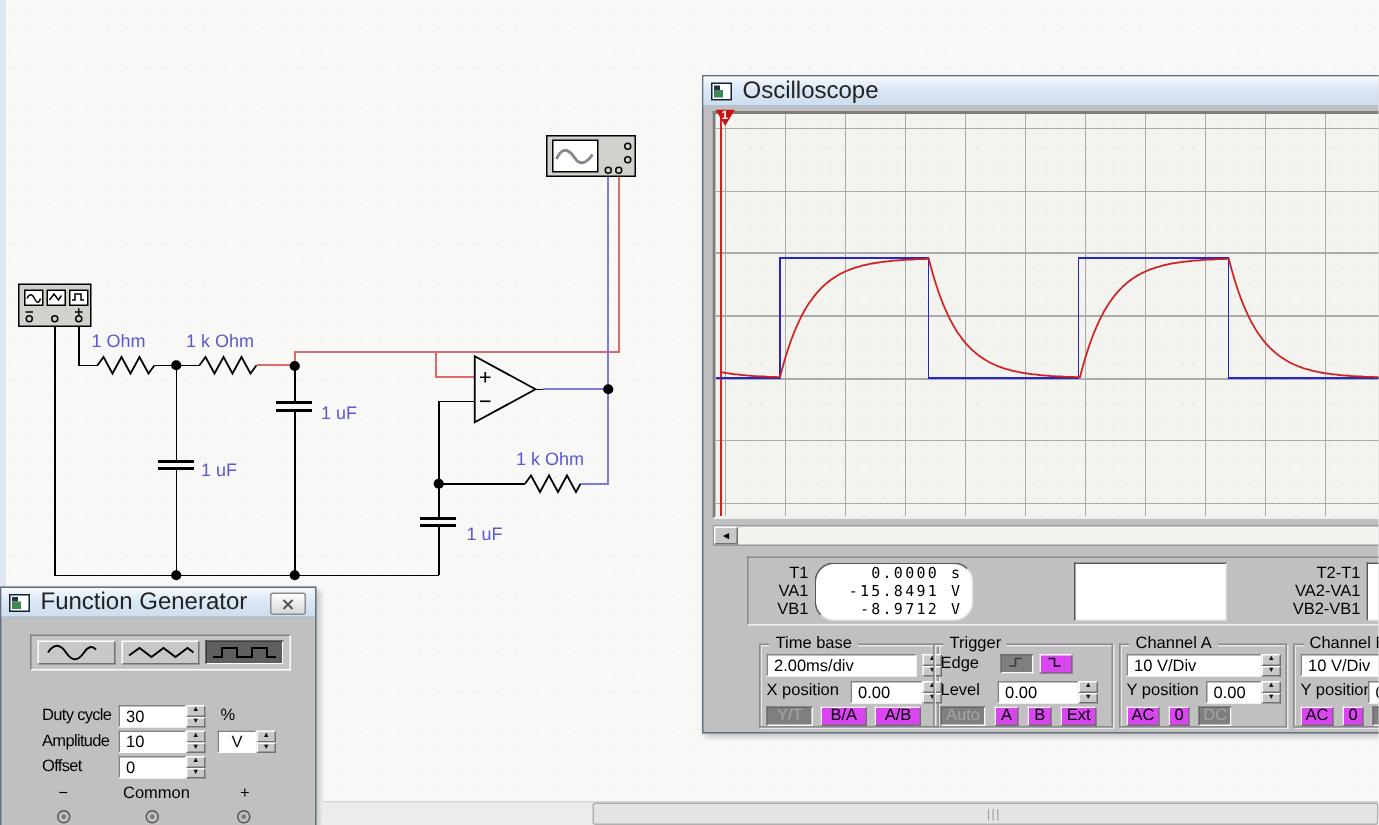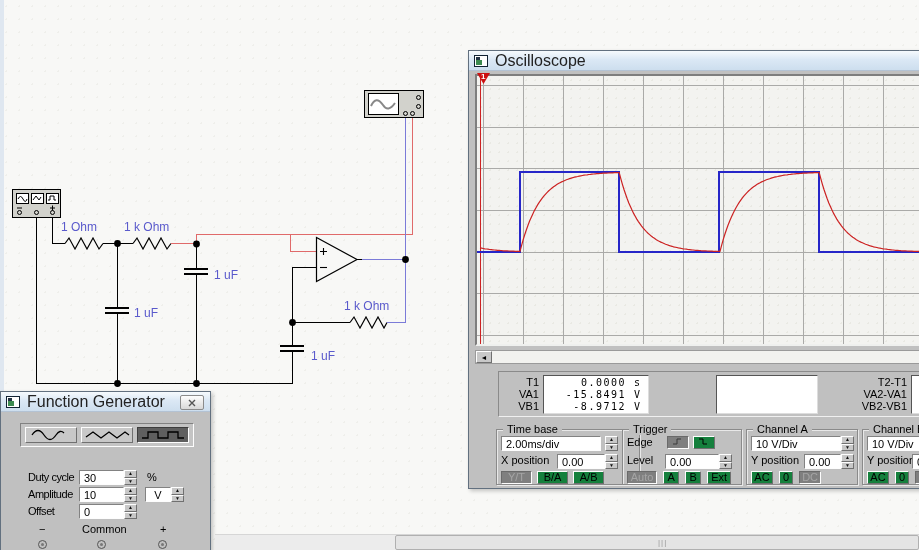--- a/index.html
+++ b/index.html
@@ -19,21 +19,21 @@
   .win { position:absolute; background:#c0c0c0; border:1px solid #62707f; box-shadow:2px 2px 4px rgba(0,0,0,0.22); }
   .titlebar { height:20px; background:linear-gradient(#f6fafd,#dbe8f5 45%,#cddeee); border-bottom:1px solid #b3c2d3; display:flex; align-items:center; padding:0 5px; position:relative; }
   .titlebar .wicon { width:14px; height:12px; margin-right:7px; position:relative; background:#fff; border:1px solid #123; }
   .titlebar .wicon::after { content:""; position:absolute; left:1px; bottom:1px; width:6px; height:5px; background:#3c8a50; }
   .titlebar .wicon::before { content:""; position:absolute; left:1px; top:1px; width:4px; height:3px; background:#234; }
   .titlebar .wtitle { font-size:16px; color:#222; }
   .closebtn { position:absolute; right:6px; top:3px; width:24px; height:15px; background:linear-gradient(#fdfdfd,#d9d9d9); border:1px solid #8b8b8b; border-radius:2px; text-align:center; }
   .closebtn svg { margin-top:3px; }
 
   
-  .btn { display:inline-block; text-align:center; font-size:11px; line-height:11px; border-style:solid; border-width:1px; border-color:#fdfdfd #707070 #707070 #fdfdfd; background:#15803d; }
+  .btn { display:inline-block; text-align:center; font-size:11px; line-height:11px; border-style:solid; border-width:1px; border-color:#fdfdfd #707070 #707070 #fdfdfd; background:#d946ef; }
   .btn.pressed { border-color:#6a6a6a #fdfdfd #fdfdfd #6a6a6a; background:#7f7f7f; color:#a5a5a5; }
   .field { background:#fff; border-style:solid; border-width:1px; border-color:#828282 #fdfdfd #fdfdfd #828282; font-size:11px; padding-left:4px; display:flex; align-items:center; }
   .spin { position:absolute; width:13px; display:flex; flex-direction:column; }
   .spin span { flex:1; background:#c8c8c8; border-style:solid; border-width:1px; border-color:#fdfdfd #707070 #707070 #fdfdfd; font-size:5px; line-height:5px; text-align:center; color:#111; }
   .grp { position:absolute; border:1px solid #8a8a8a; box-shadow:inset 1px 1px 0 #e8e8e8, 1px 1px 0 #e8e8e8; }
   .grp .legend { position:absolute; top:-7px; left:6px; background:#c0c0c0; padding:0 4px; font-size:11px; }
 
   
   #scope { left:468px; top:50px; width:460px; height:439px; }
   #scope-plot-frame { position:absolute; left:6px; top:23px; width:454px; height:272px; border-style:solid; border-width:2px; border-color:#7e7e7e #eff0ee #eff0ee #7e7e7e; background:#f3f3f0;
@@ -196,21 +196,21 @@
   </div>
   <div id="scope-scroll">
     <span class="arrow">◄</span>
   </div>
   <div id="readout-panel">
     <div class="ro-labels" style="left:6px; top:4px; width:34px;">
       <div>T1</div>
       <div>VA1</div>
       <div>VB1</div>
     </div>
-    <div class="ro-box" style="left:44px; top:3px; width:106px; height:39px;">
+    <div class="ro-box" style="left:44px; top:3px; width:106px; height:39px;border-radius:13px;">
       <div class="ro-row">
           <span class="ro-val">0.0000</span>
           <span class="ro-unit">s</span>
         </div>
       <div class="ro-row">
           <span class="ro-val">-15.8491</span>
           <span class="ro-unit">V</span>
         </div>
       <div class="ro-row">
           <span class="ro-val">-8.9712</span>
@@ -219,21 +219,21 @@
     </div>
     <div class="ro-box" style="left:217px; top:3px; width:102px; height:39px;"></div>
     <div class="ro-labels" style="left:330px; top:4px; width:78px;">
       <div>T2-T1</div>
       <div>VA2-VA1</div>
       <div>VB2-VB1</div>
     </div>
     <div class="ro-box" style="left:412px; top:3px; width:60px; height:39px;"></div>
   </div>
 
-  <div class="grp" style="left:27px; top:378px; width:144px; height:56px;">
+  <div class="grp" style="left:37px; top:378px; width:120px; height:56px;">
     <span class="legend">Time base</span>
     <div class="row" style="top:6px;">
       <div class="field" style="width:100px; height:15px;">2.00ms/div</div>
       <div class="spin" style="left:104px; top:0; height:15px;">
           <span>▲</span>
           <span>▼</span>
         </div>
     </div>
     <div class="row" style="top:24px;">
       <span class="lab">X position</span>

